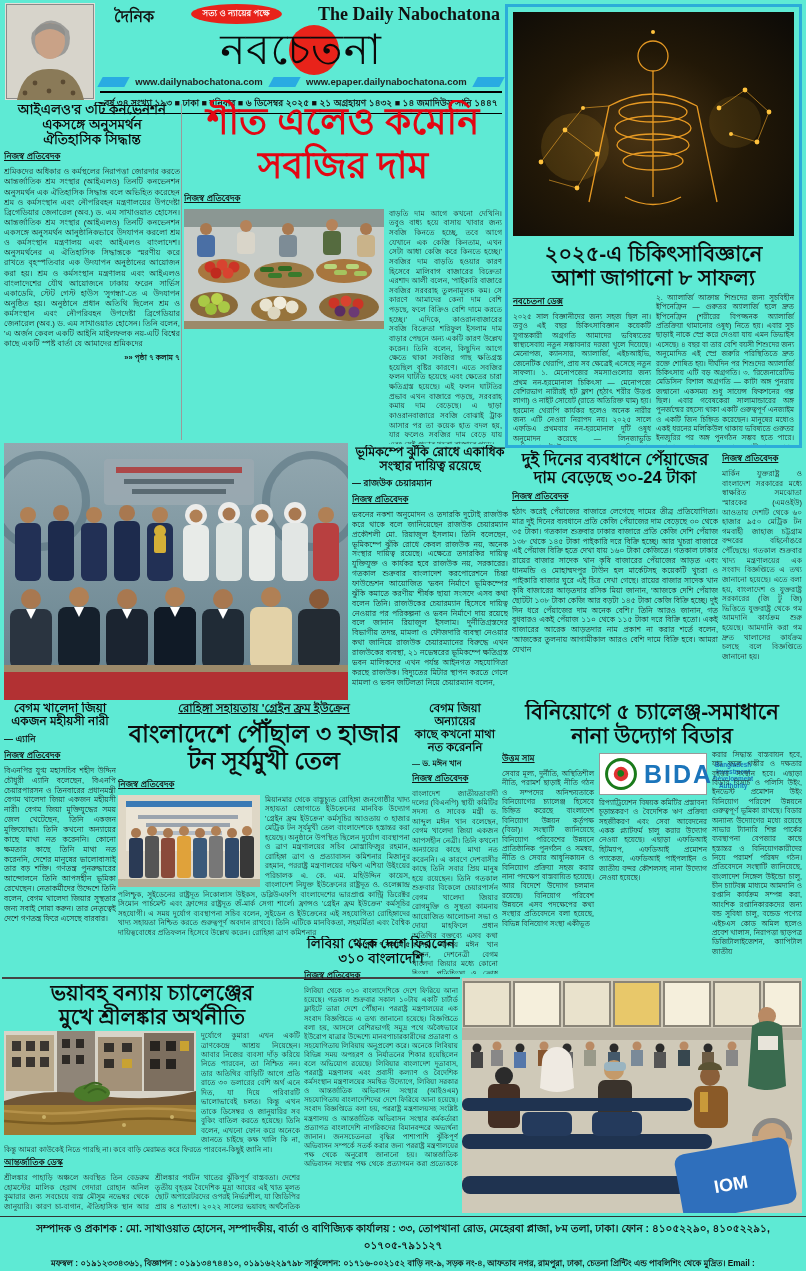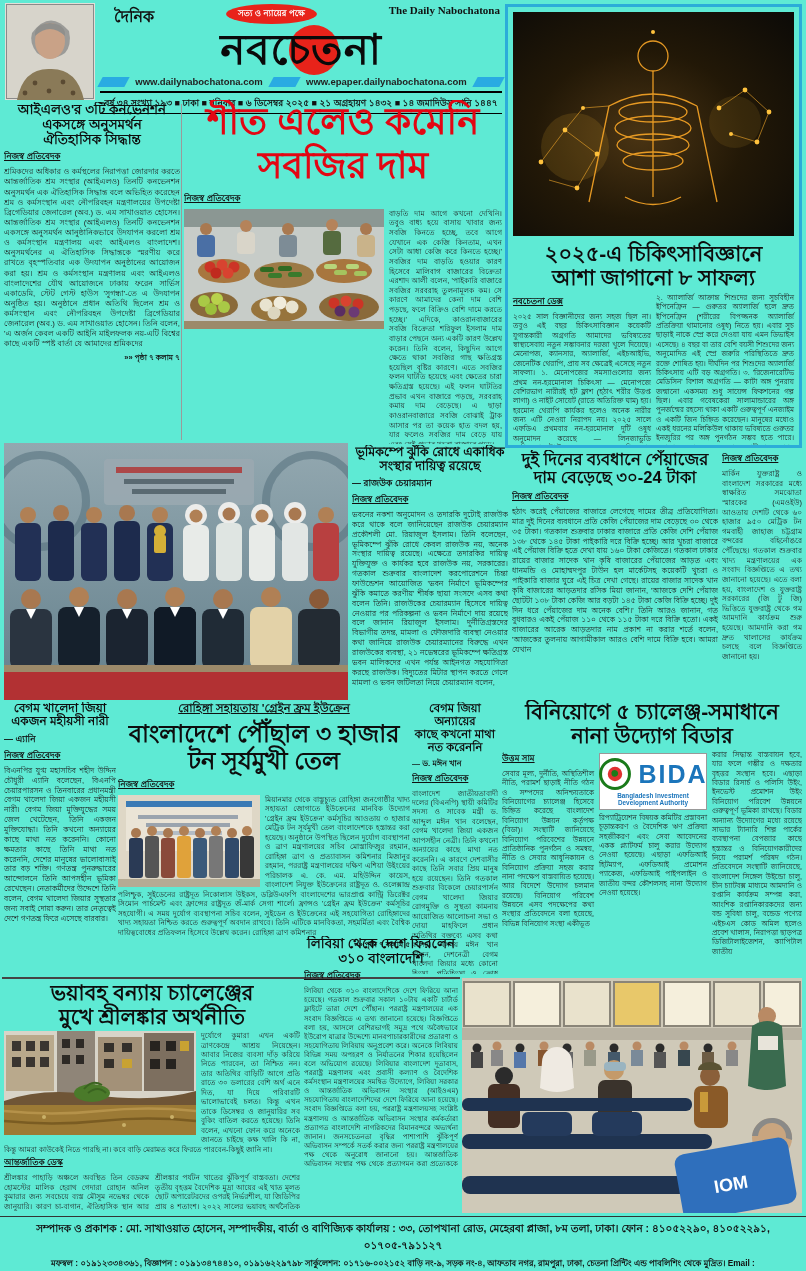--- a/index.html
+++ b/index.html
@@ -16,38 +16,38 @@
   .cont{font-weight:bold;font-size:7.5px;text-align:right;margin-top:2px;}
   .cols2{column-count:2;column-gap:6px;}
   .row{display:flex;gap:5px;}
   svg.photo{display:block;background:#ccc;}
   .floatph{float:left;margin:0 5px 2px 0;}
   
   #masthead{position:absolute;left:100px;top:2px;width:402px;height:97px;}
   .mh-top{display:flex;align-items:flex-start;justify-content:space-between;padding:2px 2px 0 14px;}
   .dainik{font-weight:bold;font-size:16px;}
   .slogan{background:#e8231a;color:#fff;border-radius:50%;padding:3px 12px;font-size:8.5px;font-weight:bold;white-space:nowrap;}
-  .eng{font-family:"Liberation Serif","DejaVu Serif",serif;font-weight:bold;font-size:11px;}
+  .eng{font-family:"Liberation Serif","DejaVu Serif",serif;font-weight:bold;font-size:18px;}
   .logo-wrap{position:relative;text-align:center;height:46px;margin-top:-4px;}
   .logo-circle{position:absolute;left:50%;top:-2px;width:50px;height:50px;margin-left:-12px;border-radius:50%;background:#e8231a;}
-  .logo-text{position:relative;font-weight:bold;font-size:42px;line-height:46px;letter-spacing:1px;color:#0a0a0a;}
+  .logo-text{position:relative;font-weight:normal;font-size:42px;line-height:46px;letter-spacing:1px;color:#0a0a0a;}
   .web-bar{display:flex;align-items:center;justify-content:center;gap:8px;height:13px;margin-top:2px;}
   .rib{width:54px;height:10px;background:#29abe2;transform:skewX(-28deg);}
   .url{font-size:9.5px;font-weight:bold;color:#222;text-decoration:none;}
   .dateline{border-top:2px solid #000;border-bottom:1.5px solid #000;font-size:9px;font-weight:bold;text-align:center;padding:2.5px 0;margin-top:3px;white-space:nowrap;}
   
   #medical{left:505px;top:4px;width:297px;height:444px;border:3px solid #2bacd9;box-sizing:border-box;padding:5px;}
   
   #footer{position:absolute;left:0;top:1216px;width:806px;border-top:1.5px solid #333;text-align:center;}
   #footer .f1{font-size:10.5px;font-weight:bold;margin:4px 6px 2px 6px;}
   #footer .f2{font-size:8.3px;font-weight:bold;margin:0 6px;}
   .vline{position:absolute;left:181px;top:104px;width:1px;height:336px;background:#9a9a9a;}
   .hline1{position:absolute;left:2px;top:977px;width:458px;height:1.5px;background:#444;}
   
-  .bidabox{border:1px solid #999;background:#fff;padding:3px 4px;margin:3px 0;display:flex;flex-direction:column;align-items:center;}
+  .bidabox{border:1px solid #999;background:#fff;padding:3px 4px;margin:3px 0;display:flex;align-items:center;}
   .bidarow{display:flex;align-items:center;gap:6px;}
   .bida-abbr{color:#1b75bb;font-weight:bold;font-size:25px;letter-spacing:2px;}
   .bida-full{color:#1b75bb;font-size:6.4px;font-weight:bold;margin-top:1px;text-align:center;}
 </style>
 </head>
 <body>
 
 <div id="page">
 
   <div class="art" style="left:5px;top:3px;width:90px;height:97px;">

